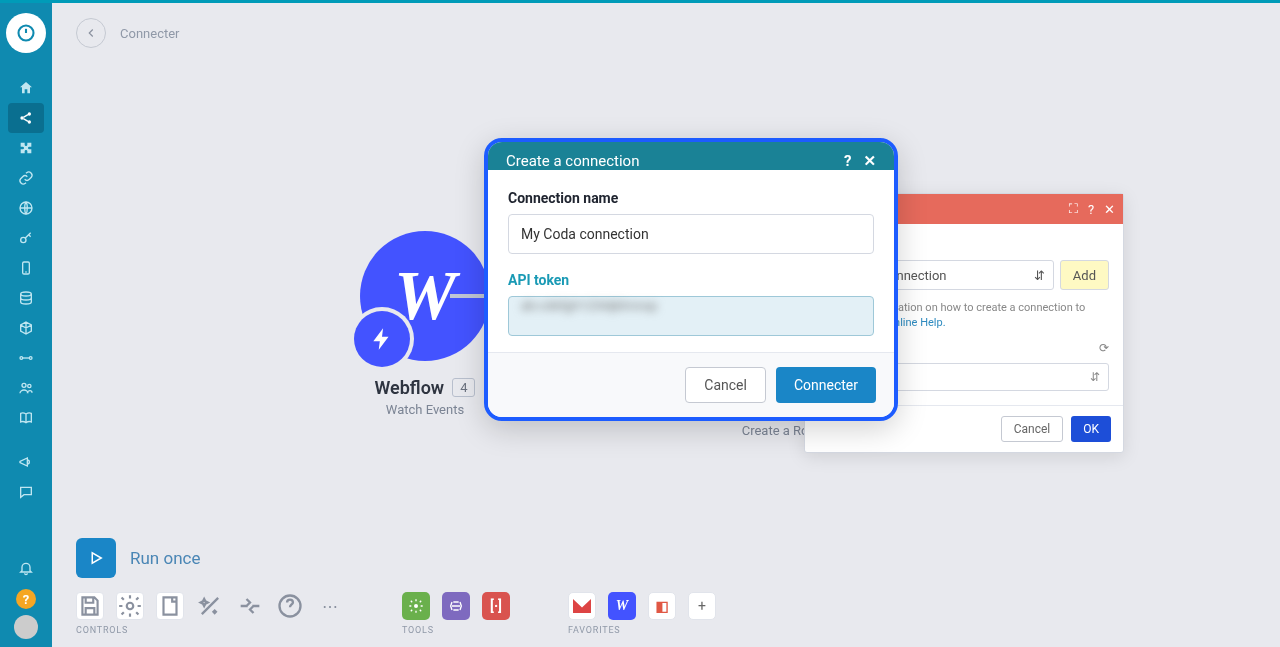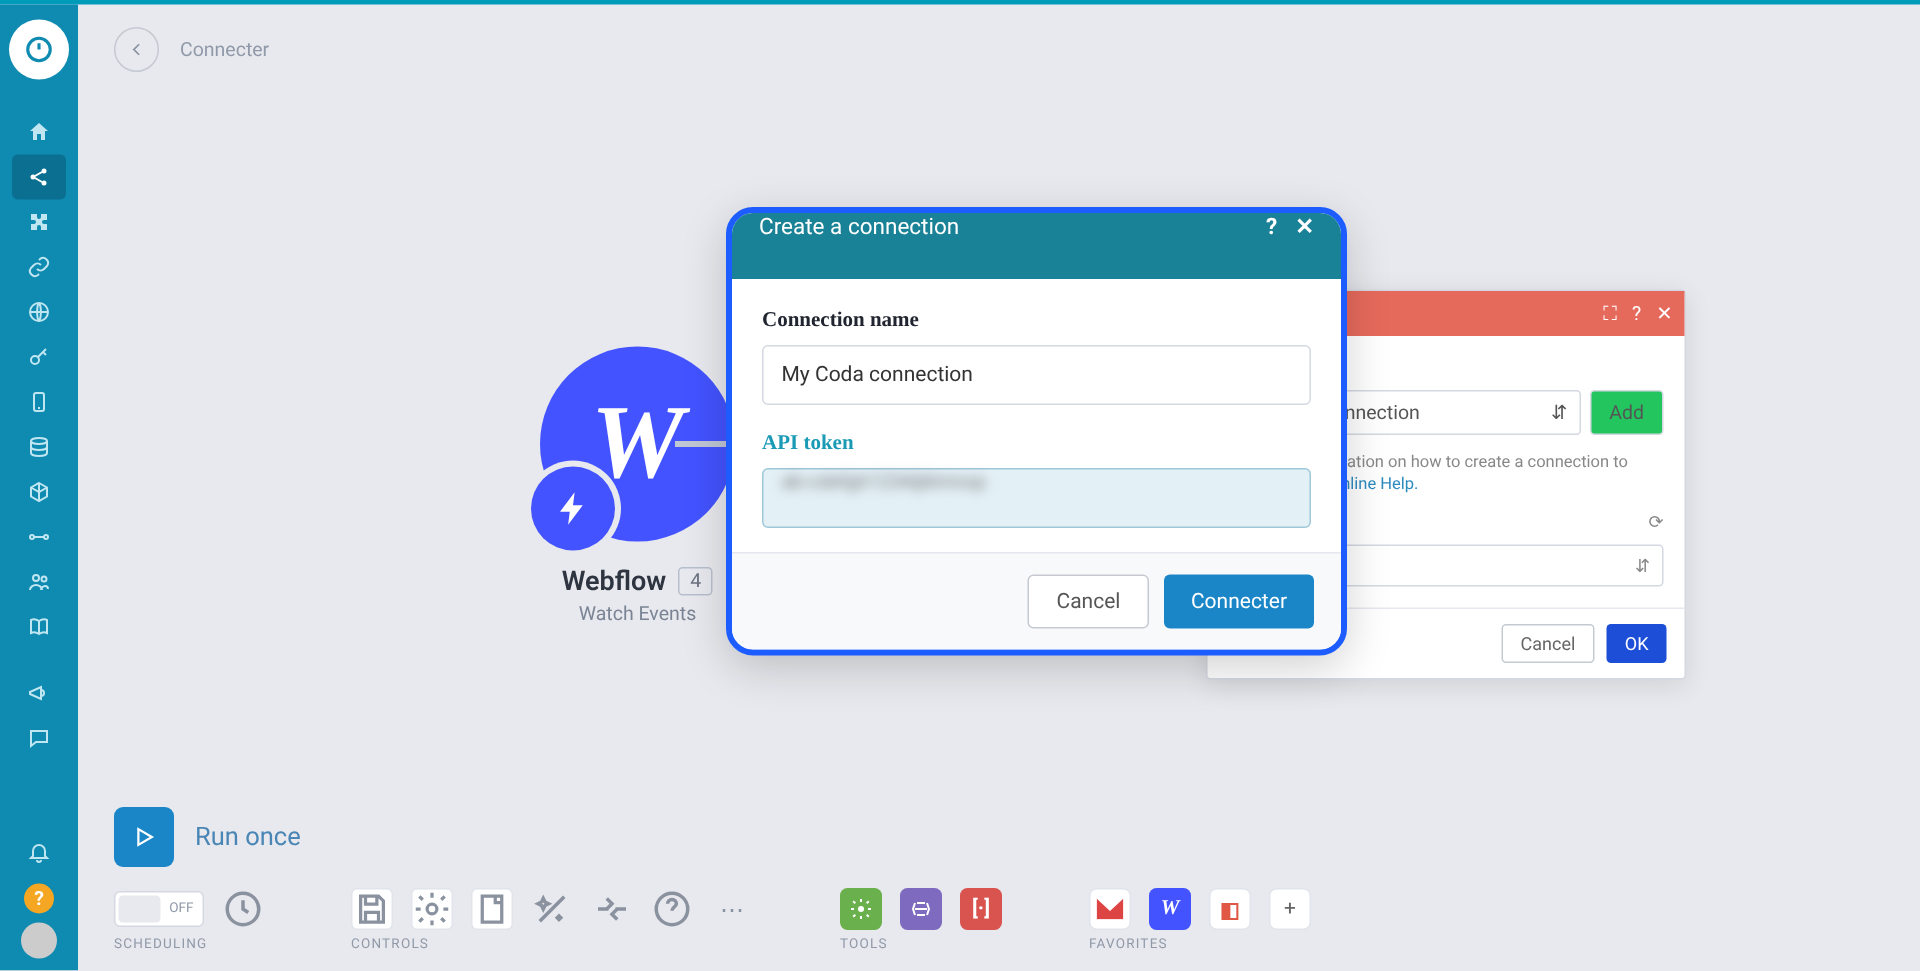--- a/index.html
+++ b/index.html
@@ -48,36 +48,36 @@
 .second-caption { position: absolute; left: 628px; top: 360px; width: 200px; text-align: center; color: #7b8494; font-size: 13px; }
 
 
 .bgpanel { position: absolute; left: 752px; top: 130px; width: 320px; background: #fff; border: 1px solid #d4d8e1; border-radius: 3px; box-shadow: 0 4px 18px rgba(0,0,0,.1); }
 .bgpanel-header { background: #e66a5c; height: 30px; display: flex; align-items: center; justify-content: flex-end; padding: 0 8px; gap: 10px; color: #fff; }
 .bgpanel-header span { font-size: 13px; cursor: pointer; }
 .bgpanel-body { padding: 14px; font-size: 12px; color: #6b7280; }
 .bgpanel-label { color: #333; font-weight: 600; margin-bottom: 8px; font-size: 12px; }
 .bgpanel-select { display: flex; gap: 6px; margin-bottom: 10px; }
 .bgpanel-select-input { flex: 1; border: 1px solid #d4d8e1; border-radius: 3px; height: 30px; padding: 0 8px; display: flex; align-items: center; justify-content: space-between; font-size: 13px; color: #555; }
-.bgpanel-add { border: 1px solid #d4d8e1; border-radius: 3px; height: 30px; padding: 0 12px; background: #22c55e; font-size: 13px; color: #555; cursor: pointer; }
+.bgpanel-add { border: 1px solid #d4d8e1; border-radius: 3px; height: 30px; padding: 0 12px; background: #fef9c3; font-size: 13px; color: #555; cursor: pointer; }
 .bgpanel-info { font-size: 11px; color: #888; line-height: 1.4; }
 .bgpanel-info a { color: #2e8bc0; text-decoration: none; }
 .bgpanel-refresh { display:flex; justify-content:flex-end; margin-top: 10px; color:#888; }
 .bgpanel-dropdown2 { border:1px solid #d4d8e1; border-radius:3px; height:28px; margin-top:8px; display:flex; align-items:center; justify-content:flex-end; padding:0 8px; color:#888; }
 .bgpanel-footer { border-top:1px solid #e5e8ef; padding:10px 12px; display:flex; justify-content:flex-end; gap:8px; }
 .btn-secondary { border:1px solid #c5c9d2; background:#fff; color:#666; padding:5px 12px; border-radius:3px; font-size:12px; cursor:pointer; }
 .btn-primary { border:none; background:#1d4ed8; color:#fff; padding:5px 12px; border-radius:3px; font-size:12px; cursor:pointer; }
 
 
 .dialog { position: absolute; left: 432px; top: 75px; width: 414px; background: #fff; border: 4px solid #1d5cff; border-radius: 18px; box-shadow: 0 8px 30px rgba(0,0,0,.18); overflow: hidden; }
-.dialog-header { background: #1a8296; height: 44px; display: flex; align-items: flex-start; padding: 0 18px; color: #fff; font-size: 15px; }
+.dialog-header { background: #1a8296; height: 28px; display: flex; align-items: flex-end; padding: 0 18px; color: #fff; font-size: 15px; }
 .dialog-header .spacer { flex: 1; }
 .dialog-header .hicon { font-size: 15px; margin-left: 12px; cursor: pointer; font-weight: bold; }
 .dialog-body { padding: 20px 20px 16px 20px; }
-.field-label { font-size: 14px; font-weight: 700; color: #202530; margin-bottom: 8px; font-family: Liberation Serif, serif; }
+.field-label { font-size: 14px; font-weight: 700; color: #202530; margin-bottom: 8px; }
 .field-label.teal { color: #1a9ab5; }
 .text-input { width: 100%; height: 40px; border: 1px solid #d4d8e1; border-radius: 4px; padding: 0 12px; font-size: 14px; color: #333; background:#fff; }
 .text-input.token { background: #e3f0f6; border-color: #9ec8d8; }
 .text-input.token .blurred { filter: blur(4px); color:#777; font-size:13px; }
 .gap { height: 18px; }
 .dialog-footer { border-top: 1px solid #e5e8ef; padding: 14px 18px; display: flex; justify-content: flex-end; gap: 10px; background:#f8f9fb; }
 .dlg-btn { height: 36px; padding: 0 18px; border-radius: 4px; font-size: 14px; cursor: pointer; }
 .dlg-btn.cancel { background: #fff; border: 1px solid #c5c9d2; color: #555; }
 .dlg-btn.continue { background: #1a86c7; border: none; color: #fff; }
 
@@ -300,35 +300,20 @@
       <div class="play-btn">
         <svg viewBox="0 0 24 24" fill="none" stroke="white" stroke-width="2">
             <path d="M7 5v14l12-7z"></path>
           </svg>
       </div>
       <span class="run-label">Run once</span>
     </div>
     <div class="tool-groups">
       <div class="tool-group">
         <div class="tool-row">
-          <div class="toggle">
-            <div class="knob"></div>
-            <span>OFF</span>
-          </div>
-          <div class="tool-btn">
-              <svg viewBox="0 0 24 24" fill="none" stroke="currentColor" stroke-width="2">
-                <circle cx="12" cy="12" r="9"></circle>
-                <path d="M12 7v5l3 2"></path>
-              </svg>
-            </div>
-        </div>
-        <span class="group-label">SCHEDULING</span>
-      </div>
-      <div class="tool-group">
-        <div class="tool-row">
           <div class="tool-btn sq">
               <svg viewBox="0 0 24 24" fill="none" stroke="currentColor" stroke-width="2">
                 <path d="M5 4h11l3 3v13H5zM8 4v5h7V4M8 20v-6h8v6"></path>
               </svg>
             </div>
           <div class="tool-btn sq">
               <svg viewBox="0 0 24 24" fill="none" stroke="currentColor" stroke-width="2">
                 <circle cx="12" cy="12" r="3"></circle>
                 <path d="M12 2v3M12 19v3M4.2 4.2l2.1 2.1M17.7 17.7l2.1 2.1M2 12h3M19 12h3M4.2 19.8l2.1-2.1M17.7 6.3l2.1-2.1"></path>
               </svg>

